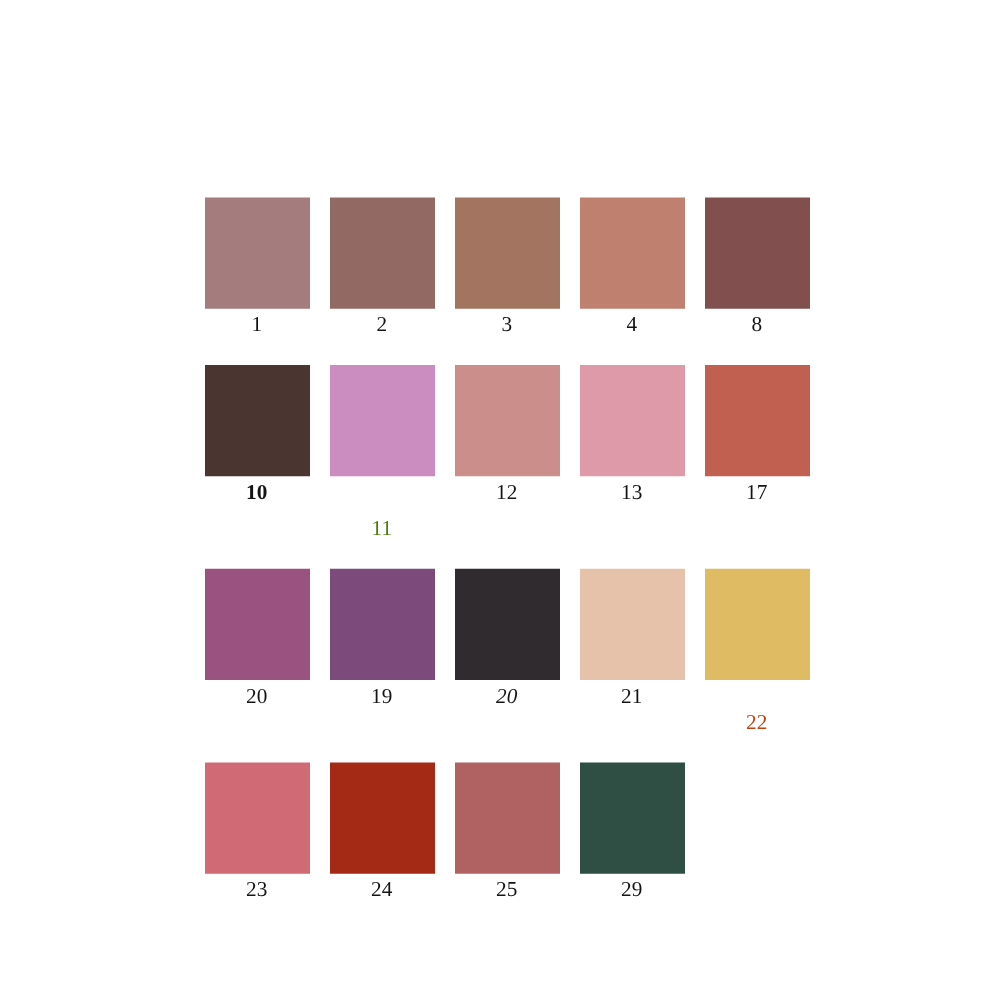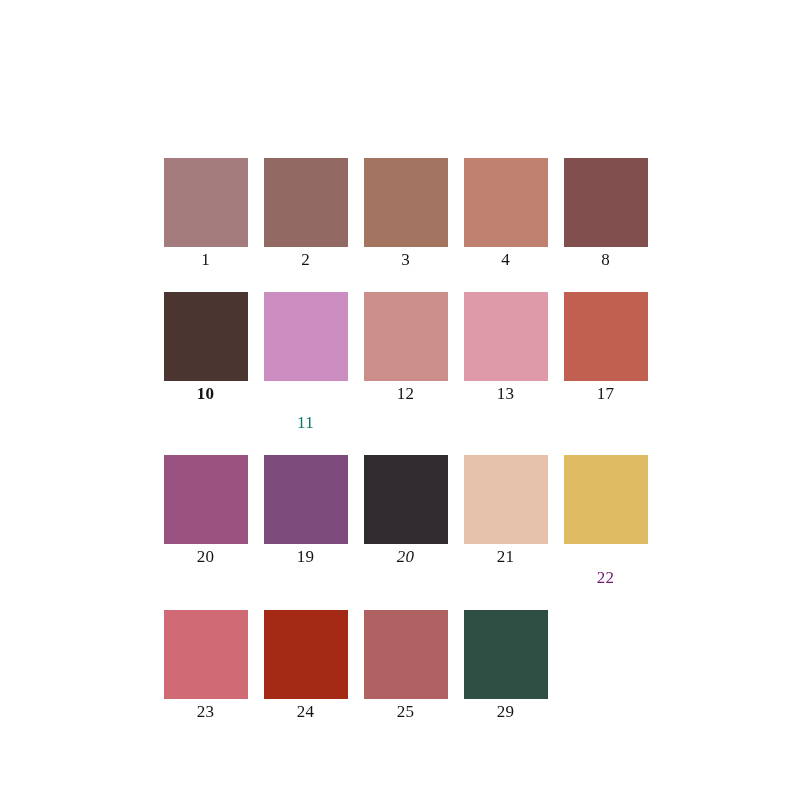--- a/index.html
+++ b/index.html
@@ -87,21 +87,21 @@
           <div class="swatch-label" style="color: rgb(20, 20, 20);">8</div>
         </div>
       </div>
       <div class="swatch-row">
         <div class="swatch-cell">
           <div class="swatch-color" style="background-color: rgb(74, 53, 49);"></div>
           <div class="swatch-label" style="color: rgb(20, 20, 20); font-weight: bold;">10</div>
         </div>
         <div class="swatch-cell">
           <div class="swatch-color" style="background-color: rgb(203, 141, 192);"></div>
-          <div class="swatch-label" style="color: #0f766e; margin-top: 32px;">11</div>
+          <div class="swatch-label" style="color: #4d7c0f; margin-top: 32px;">11</div>
         </div>
         <div class="swatch-cell">
           <div class="swatch-color" style="background-color: rgb(204, 142, 138);"></div>
           <div class="swatch-label" style="color: rgb(20, 20, 20);">12</div>
         </div>
         <div class="swatch-cell">
           <div class="swatch-color" style="background-color: rgb(222, 154, 168);"></div>
           <div class="swatch-label" style="color: rgb(20, 20, 20);">13</div>
         </div>
         <div class="swatch-cell">
@@ -121,21 +121,21 @@
         <div class="swatch-cell">
           <div class="swatch-color" style="background-color: rgb(47, 43, 47);"></div>
           <div class="swatch-label" style="color: rgb(20, 20, 20); font-style: italic;">20</div>
         </div>
         <div class="swatch-cell">
           <div class="swatch-color" style="background-color: rgb(229, 194, 169);"></div>
           <div class="swatch-label" style="color: rgb(20, 20, 20);">21</div>
         </div>
         <div class="swatch-cell">
           <div class="swatch-color" style="background-color: rgb(223, 188, 100);"></div>
-          <div class="swatch-label" style="color: #701a75; margin-top: 24px;">22</div>
+          <div class="swatch-label" style="color: #c2410c; margin-top: 24px;">22</div>
         </div>
       </div>
       <div class="swatch-row">
         <div class="swatch-cell">
           <div class="swatch-color" style="background-color: rgb(208, 107, 118);"></div>
           <div class="swatch-label" style="color: rgb(20, 20, 20);">23</div>
         </div>
         <div class="swatch-cell">
           <div class="swatch-color" style="background-color: rgb(165, 42, 22);"></div>
           <div class="swatch-label" style="color: rgb(20, 20, 20); text-align: center;">24</div>

